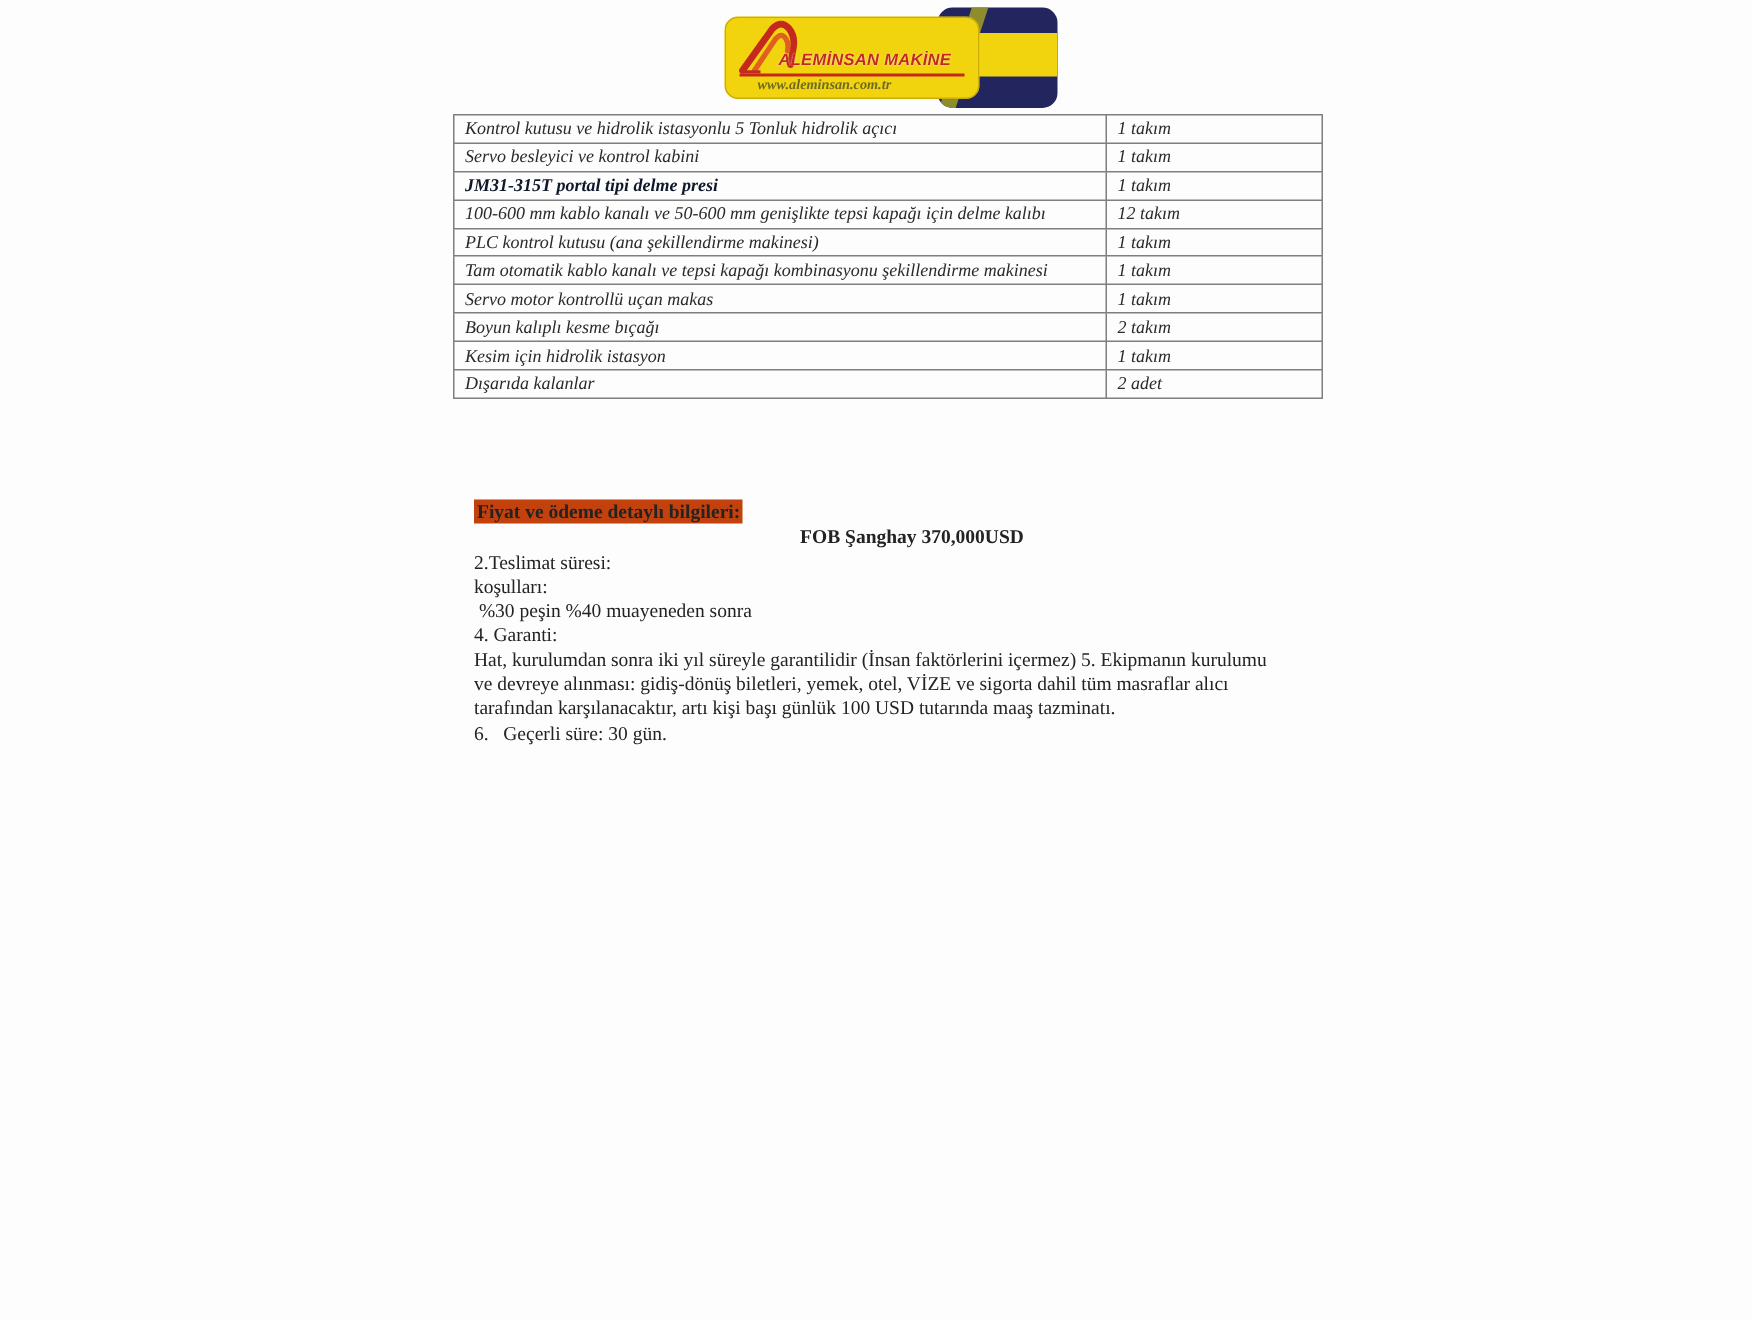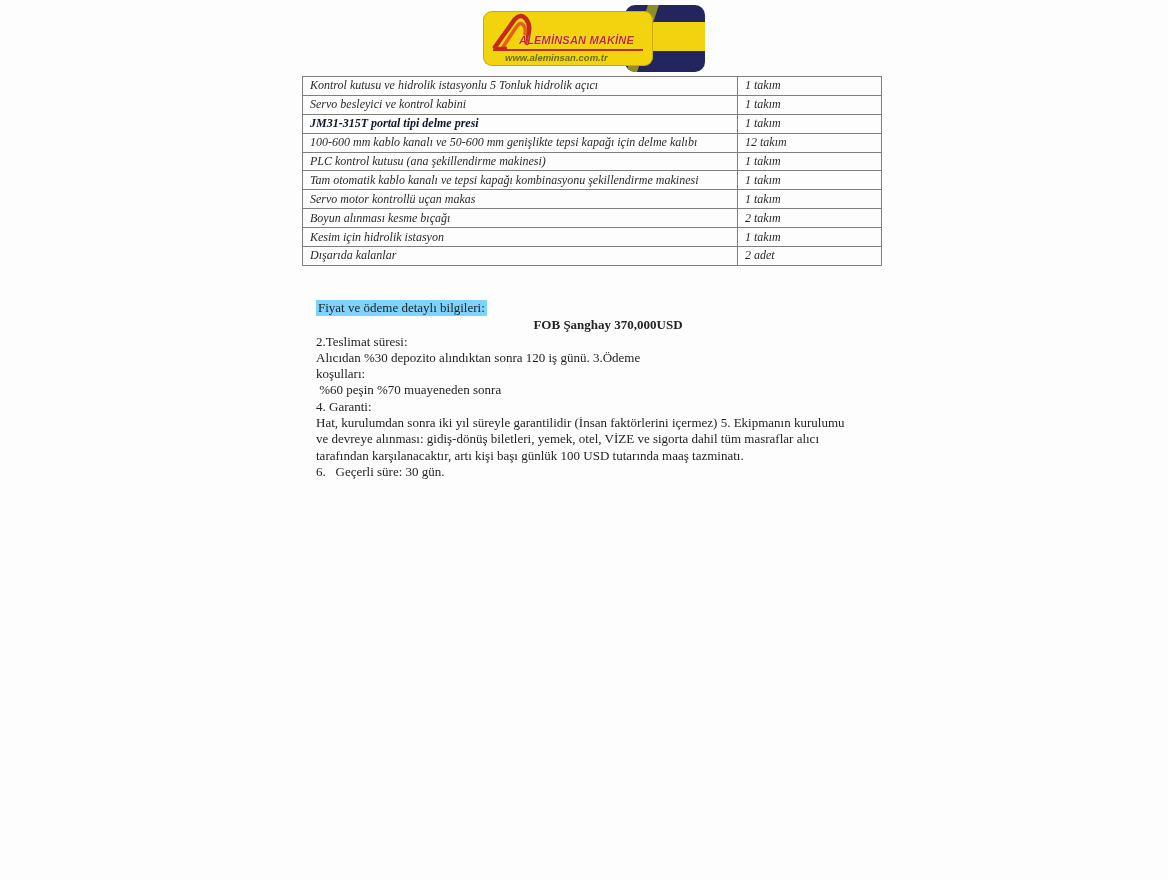--- a/index.html
+++ b/index.html
@@ -38,21 +38,21 @@
     font-size: 11px; font-style: italic; font-weight: bold;
     color: #c5291d; letter-spacing: 0.2px; white-space: nowrap;
     text-shadow: 0 0 1px #fff;
   }
   .logo-underline {
     position: absolute; left: 10px; top: 38px; width: 150px; height: 2px;
     background: #c5291d;
   }
   .logo-site {
     position: absolute; left: 22px; top: 41px;
-    font-family: Liberation Sans, sans-serif;
+    font-family: Liberation Serif, serif;
     font-size: 9.5px; font-style: italic; font-weight: bold;
     color: #6e6a25; white-space: nowrap;
   }
 
   
   table.equip {
     position: absolute; left: 302px; top: 76px; width: 579px;
     border-collapse: collapse; table-layout: fixed;
     font-size: 12px; color: #2a2a2a; font-style: italic;
   }
@@ -66,24 +66,25 @@
   table.equip col.c-qty  { width: 144px; }
   table.equip tr.hl td:first-child { font-weight: bold; }
 
   
   .details {
     position: absolute; left: 316px; top: 300px; width: 560px;
     font-size: 13px; line-height: 16.3px; color: #232323;
   }
   .details .heading {
     display: inline-block;
-    background: #7dd3fc;
-    font-weight: normal;
+    background: #c2410c;
+    font-weight: bold;
     padding: 0 2px;
     margin-bottom: 1px;
+    margin-top: 33px;
   }
   .dline { white-space: pre-wrap; }
   .dline.bold-indent { font-weight: bold; padding-left: 24px; text-align: center; }
 </style>
 </head>
 <body>
 
 <div class="page">
 
   <div class="logo">
@@ -131,42 +132,41 @@
         </tr>
         <tr>
           <td>Tam otomatik kablo kanalı ve tepsi kapağı kombinasyonu şekillendirme makinesi</td>
           <td>1 takım</td>
         </tr>
         <tr>
           <td>Servo motor kontrollü uçan makas</td>
           <td>1 takım</td>
         </tr>
         <tr>
-          <td>Boyun alınması kesme bıçağı</td>
+          <td>Boyun kalıplı kesme bıçağı</td>
           <td>2 takım</td>
         </tr>
         <tr>
           <td>Kesim için hidrolik istasyon</td>
           <td>1 takım</td>
         </tr>
         <tr>
           <td>Dışarıda kalanlar</td>
           <td>2 adet</td>
         </tr>
       </tbody>
   </table>
 
   <div class="details">
     <div class="heading">Fiyat ve ödeme detaylı bilgileri:</div>
     <div id="detail-lines">
         <div class="dline bold-indent">FOB Şanghay 370,000USD</div>
         <div class="dline normal">2.Teslimat süresi:</div>
-        <div class="dline normal">Alıcıdan %30 depozito alındıktan sonra 120 iş günü. 3.Ödeme</div>
         <div class="dline normal">koşulları:</div>
-        <div class="dline normal"> %60 peşin %70 muayeneden sonra</div>
+        <div class="dline normal"> %30 peşin %40 muayeneden sonra</div>
         <div class="dline normal">4. Garanti:</div>
         <div class="dline normal">Hat, kurulumdan sonra iki yıl süreyle garantilidir (İnsan faktörlerini içermez) 5. Ekipmanın kurulumu</div>
         <div class="dline normal">ve devreye alınması: gidiş-dönüş biletleri, yemek, otel, VİZE ve sigorta dahil tüm masraflar alıcı</div>
         <div class="dline normal">tarafından karşılanacaktır, artı kişi başı günlük 100 USD tutarında maaş tazminatı.</div>
         <div class="dline normal">6.   Geçerli süre: 30 gün.</div>
       </div>
   </div>
 
 </div>
 

